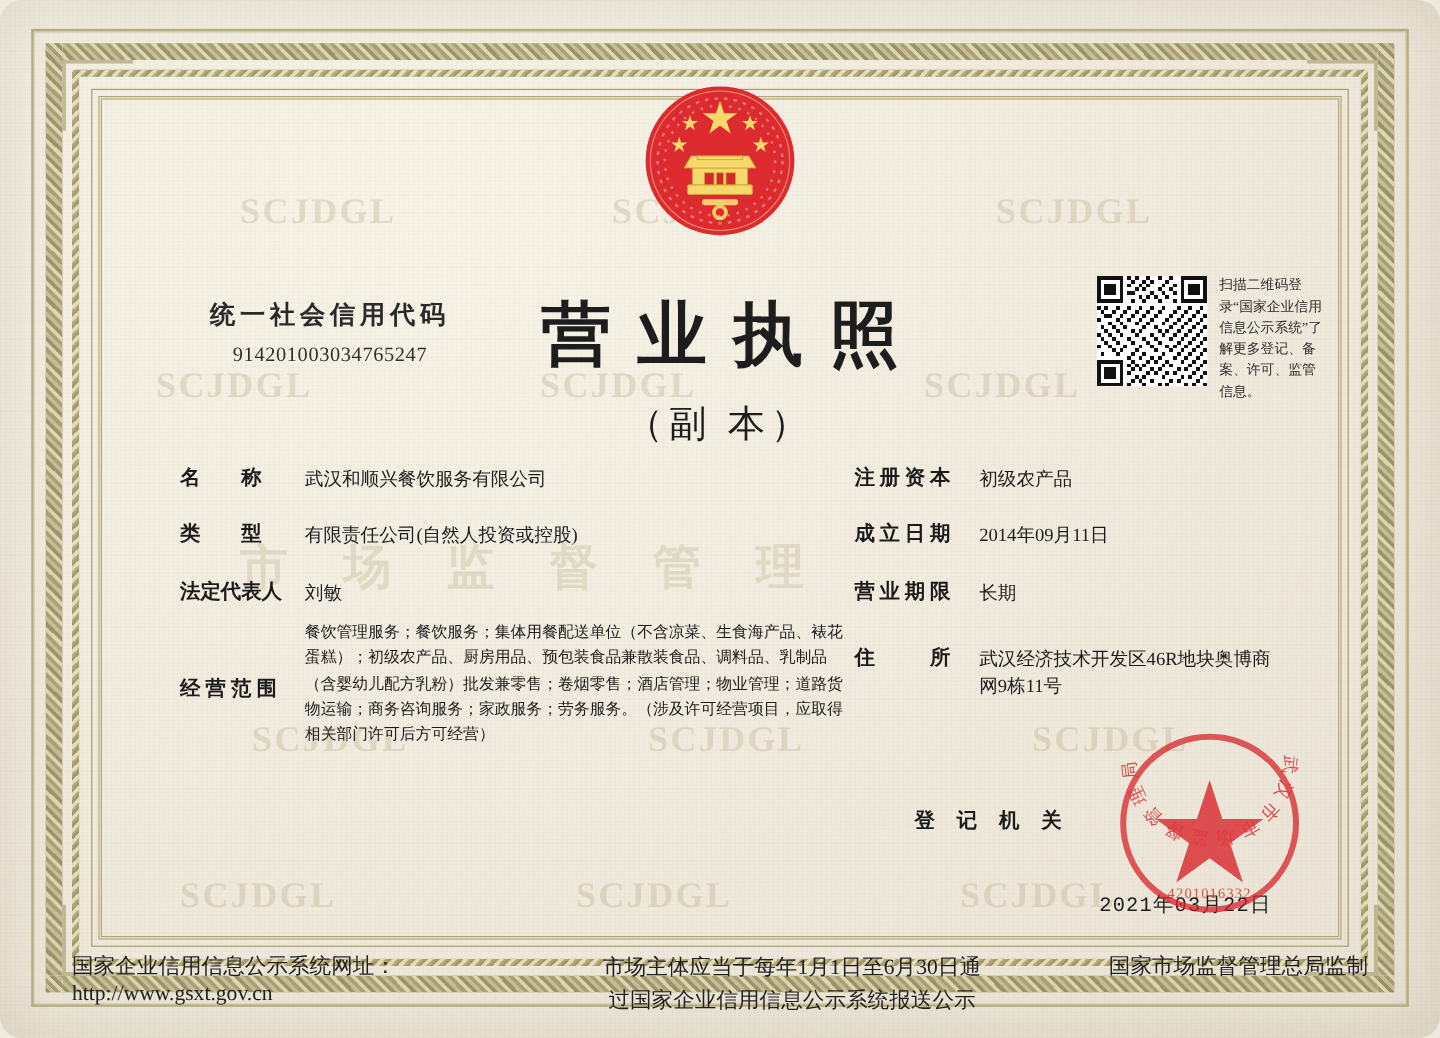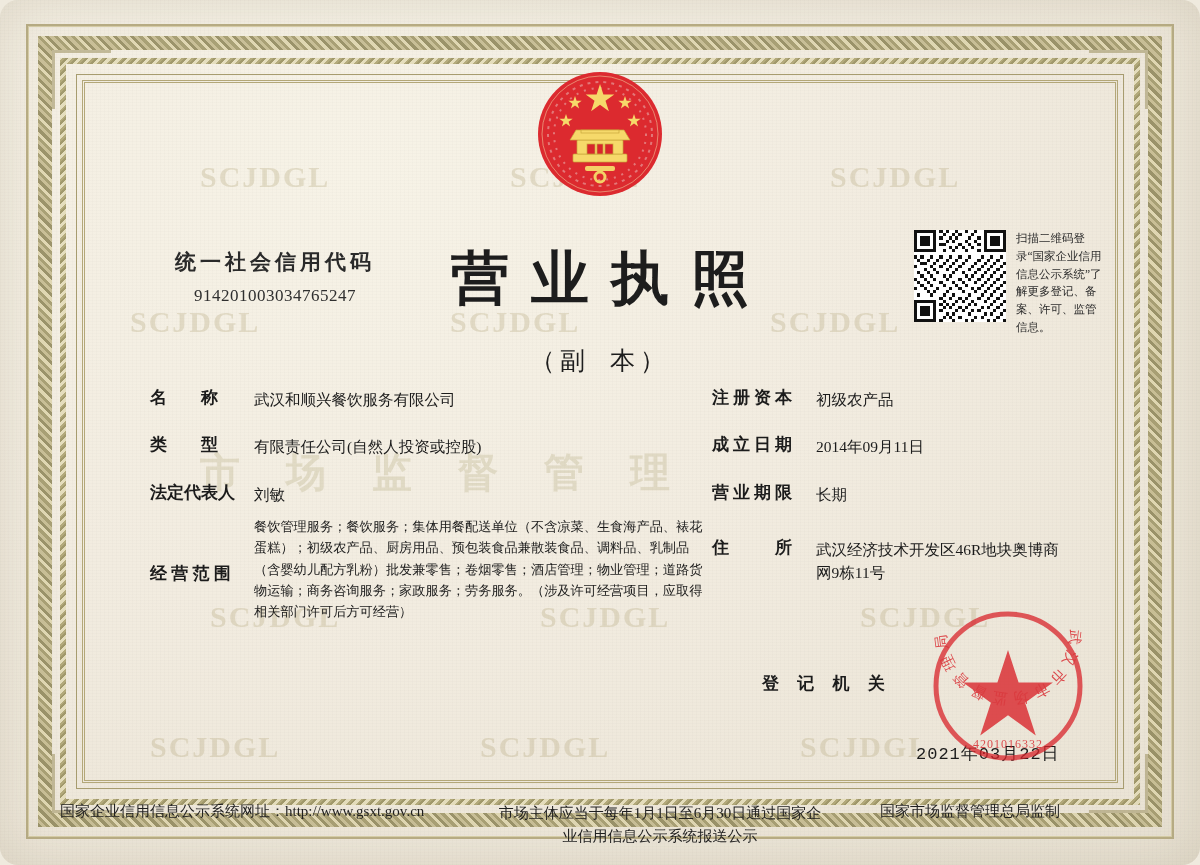--- a/index.html
+++ b/index.html
@@ -151,23 +151,23 @@
   }
   .doc-title {
     font-family: "Liberation Serif", serif;
     font-size: 58px;
     font-weight: bold;
     letter-spacing: 22px;
     color: #1d1d1d;
     text-indent: 22px;
   }
   .doc-subtitle {
-    margin-top: 26px;
-    font-family: Liberation Mono, monospace;
-    font-size: 25px;
+    margin-top: 14px;
+    font-family: Liberation Serif, serif;
+    font-size: 31px;
     color: #1d1d1d;
     letter-spacing: 5px;
   }
 
   
   .qr-block {
     position: absolute;
     right: 96px;
     top: 230px;
     display: flex;
@@ -274,27 +274,27 @@
   
   .footer {
     position: absolute;
     left: 60px;
     right: 60px;
     bottom: 18px;
     display: flex;
     align-items: flex-start;
     justify-content: space-between;
     font-family: "Liberation Serif", serif;
-    font-size: 15px;
+    font-size: 18px;
     color: #1f1f1f;
     z-index: 5;
   }
   .footer-left { width: 380px; }
   .footer-center { width: 330px; text-align: center; line-height: 1.5; }
-  .footer-right { width: 260px; text-align: left; }
+  .footer-right { width: 260px; text-align: right; }
 
   
   .edge-shade {
     position: absolute;
     inset: 0;
     box-shadow: inset 0 0 60px rgba(120,110,80,0.18);
     pointer-events: none;
   }
 </style>
 </head>

